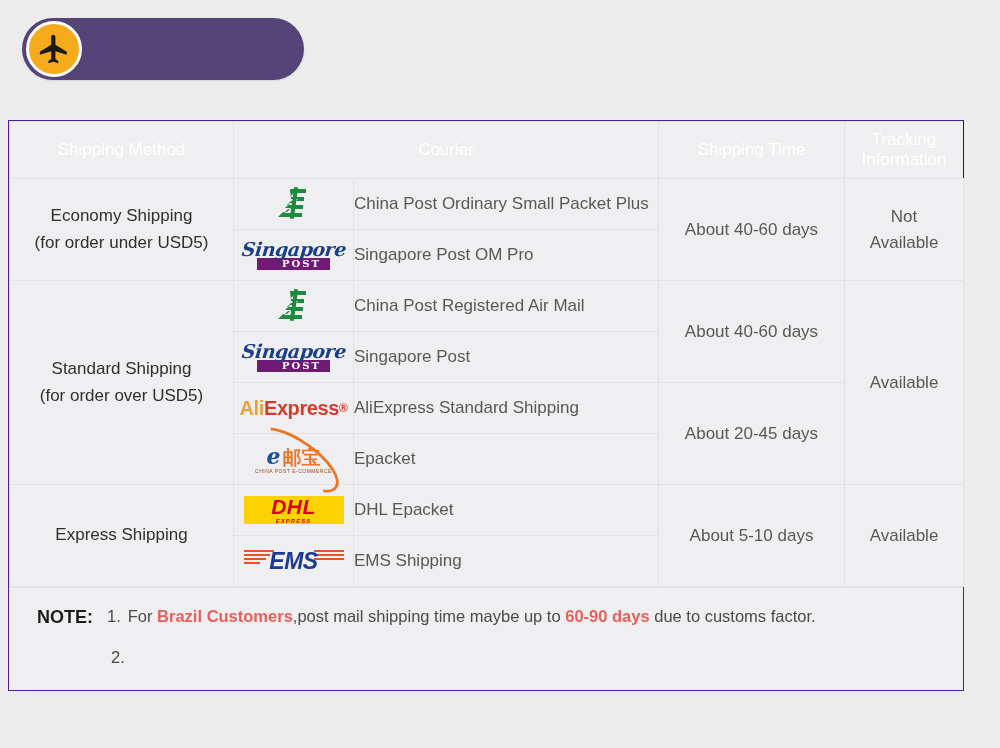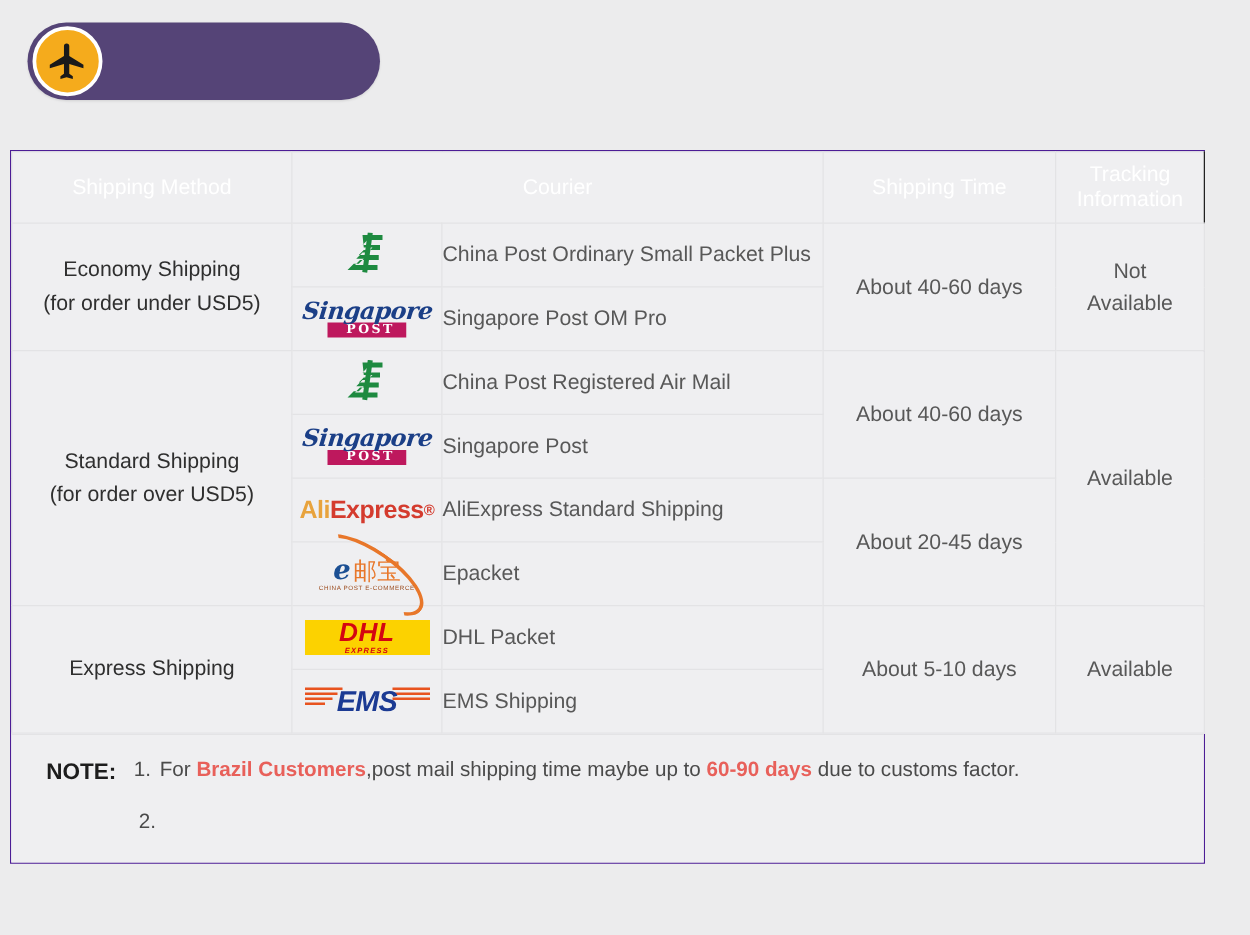--- a/index.html
+++ b/index.html
@@ -129,27 +129,27 @@
   .sgp .sg-word {
     font-family: "DejaVu Serif", serif;
     font-style: italic;
     font-weight: 700;
     font-size: 19px;
     color: #1b3f87;
     letter-spacing: -0.5px;
     transform: skewX(-6deg);
   }
   .sgp .sg-post {
-    background: #be185d;
+    background: #701a75;
     color: #ffffff;
     font-family: "DejaVu Serif", serif;
     font-weight: 700;
     font-size: 10px;
     letter-spacing: 2px;
-    padding: 1px 9px 1px 15px;
+    padding: 1px 9px 1px 25px;
     margin-top: -1px;
   }
   
   .ali {
     font-size: 20px;
     font-weight: 700;
     letter-spacing: -0.4px;
     white-space: nowrap;
   }
   .ali .a1 { color: #e8a33d; }
@@ -170,21 +170,21 @@
   .epk .row1 { display: flex; align-items: baseline; z-index: 1; }
   .epk .e {
     font-family: "DejaVu Serif", serif;
     font-style: italic;
     font-weight: 700;
     font-size: 22px;
     color: #1b4f93;
   }
   .epk .cn {
     font-size: 19px;
-    font-weight: 400;
+    font-weight: 700;
     color: #e8772a;
     margin-left: 2px;
   }
   .epk .tiny {
     font-size: 5px;
     color: #9b4a1c;
     letter-spacing: 0.5px;
     margin-top: 2px;
     z-index: 1;
   }
@@ -384,21 +384,21 @@
       <tr>
         <td class="method" rowspan="2">
           <div>Express Shipping</div>
         </td>
         <td class="logo">
           <span class="logo-box dhl">
             <span class="dhl-txt">DHL</span>
             <span class="dhl-sub">EXPRESS</span>
           </span>
         </td>
-        <td class="cname">DHL Packet</td>
+        <td class="cname">DHL Epacket</td>
         <td class="time" rowspan="2">About 5-10 days</td>
         <td class="track" rowspan="2">Available</td>
       </tr>
       <tr>
         <td class="logo">
           <span class="logo-box ems">
             <span class="lines-l">
                 <i></i>
                 <i></i>
                 <i></i>

